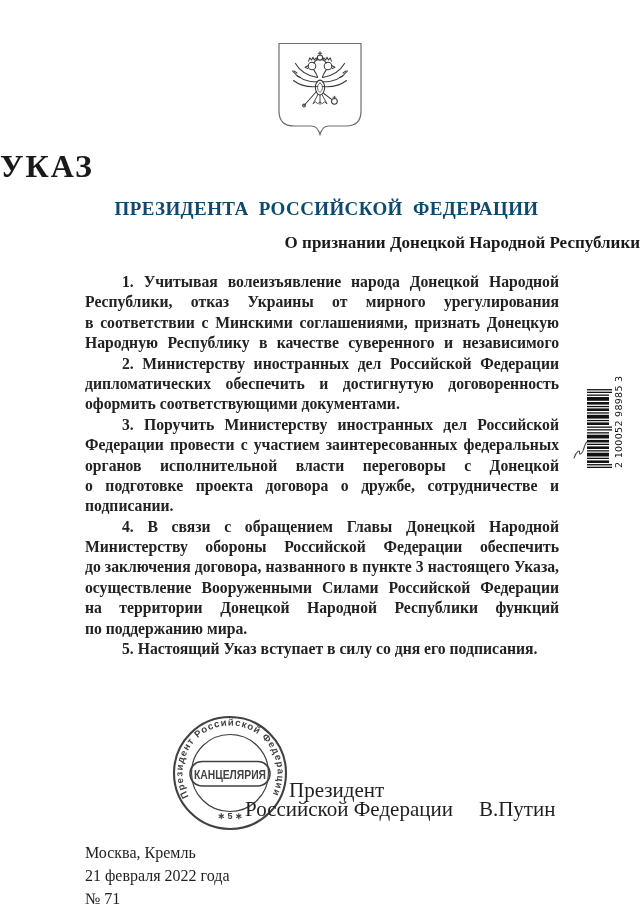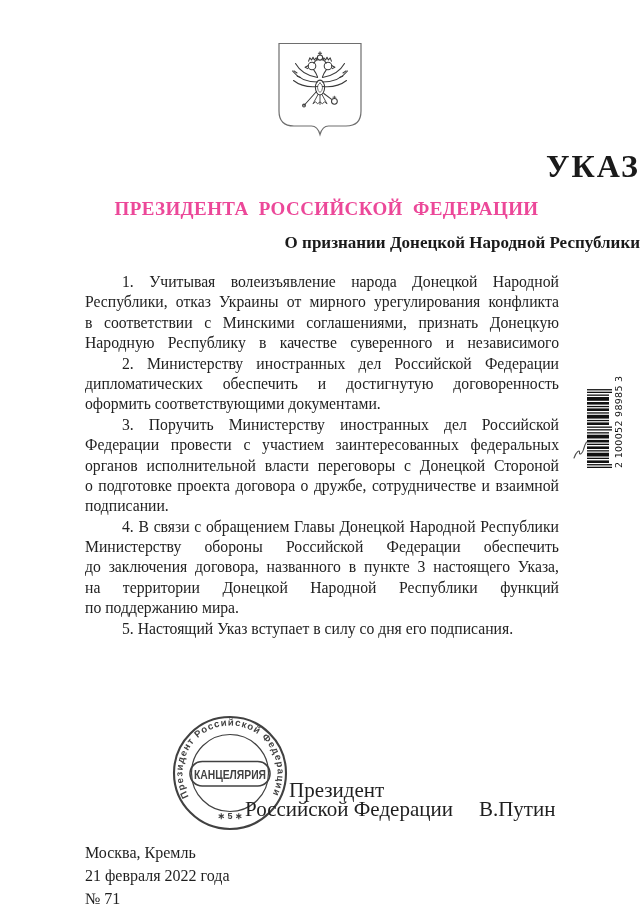--- a/index.html
+++ b/index.html
@@ -5,39 +5,39 @@
   * { margin:0; padding:0; box-sizing:border-box; }
   html,body { background:#ffffff; }
   .page {
     position:relative; width:640px; height:905px; background:#ffffff;
     font-family:"Liberation Serif", serif; color:#222; overflow:hidden;
   }
   
   .emblem { position:absolute; left:277px; top:42px; width:86px; height:95px; }
   
   .decree-title {
-    position:absolute; left:0; right:0; top:148px; text-align:right;
+    position:absolute; left:0; right:0; top:148px; text-align:left;
     font-size:32px; font-weight:700; letter-spacing:2px; color:#1a1a1a;
   }
   .issuer-line {
     position:absolute; left:0; right:0; top:198px; text-align:center;
-    font-size:19px; font-weight:700; letter-spacing:0.4px; word-spacing:5px; color:#ec4899;padding-left:13px;
+    font-size:19px; font-weight:700; letter-spacing:0.4px; word-spacing:5px; color:#0c4a6e;padding-left:13px;
   }
   .subject-line {
     position:absolute; left:0; right:0; top:233px; text-align:right;
     font-size:17px; font-weight:700; color:#1a1a1a;
   }
   
   .body-text {
     position:absolute; left:85px; top:272px; width:474px;
     font-size:15.7px; line-height:20.4px; color:#222;
   }
   .line {
     height:20.4px; overflow:hidden;
-    text-align:justify; text-align-last:justify;
+    text-align:justify; text-align-last:justify;font-weight:bold;
   }
   .line.first { text-indent:37px; }
   .line.last  { text-align-last:left; }
   
   .barcode {
     position:absolute; left:566px; top:409px; width:80px; height:38px;
     transform:rotate(-90deg);
   }
   .barcode svg { display:block; }
   .barcode-number {
@@ -117,20 +117,21 @@
       <div class="line first">3. Поручить Министерству иностранных дел Российской</div>
       <div class="line">Федерации провести с участием заинтересованных федеральных</div>
       <div class="line">органов исполнительной власти переговоры с Донецкой Стороной</div>
       <div class="line">о подготовке проекта договора о дружбе, сотрудничестве и взаимной</div>
       <div class="line last">подписании.</div>
     </div>
     <div>
       <div class="line first">4. В связи с обращением Главы Донецкой Народной Республики</div>
       <div class="line">Министерству обороны Российской Федерации обеспечить</div>
       <div class="line">до заключения договора, названного в пункте 3 настоящего Указа,</div>
+      <div class="line">осуществление Вооруженными Силами Российской Федерации</div>
       <div class="line">на территории Донецкой Народной Республики функций</div>
       <div class="line last">по поддержанию мира.</div>
     </div>
     <div>
       <div class="line first last">5. Настоящий Указ вступает в силу со дня его подписания.</div>
     </div>
   </div>
 
   <div class="barcode">
     <svg viewBox="0 0 80 25" width="80" height="25" fill="#111">

